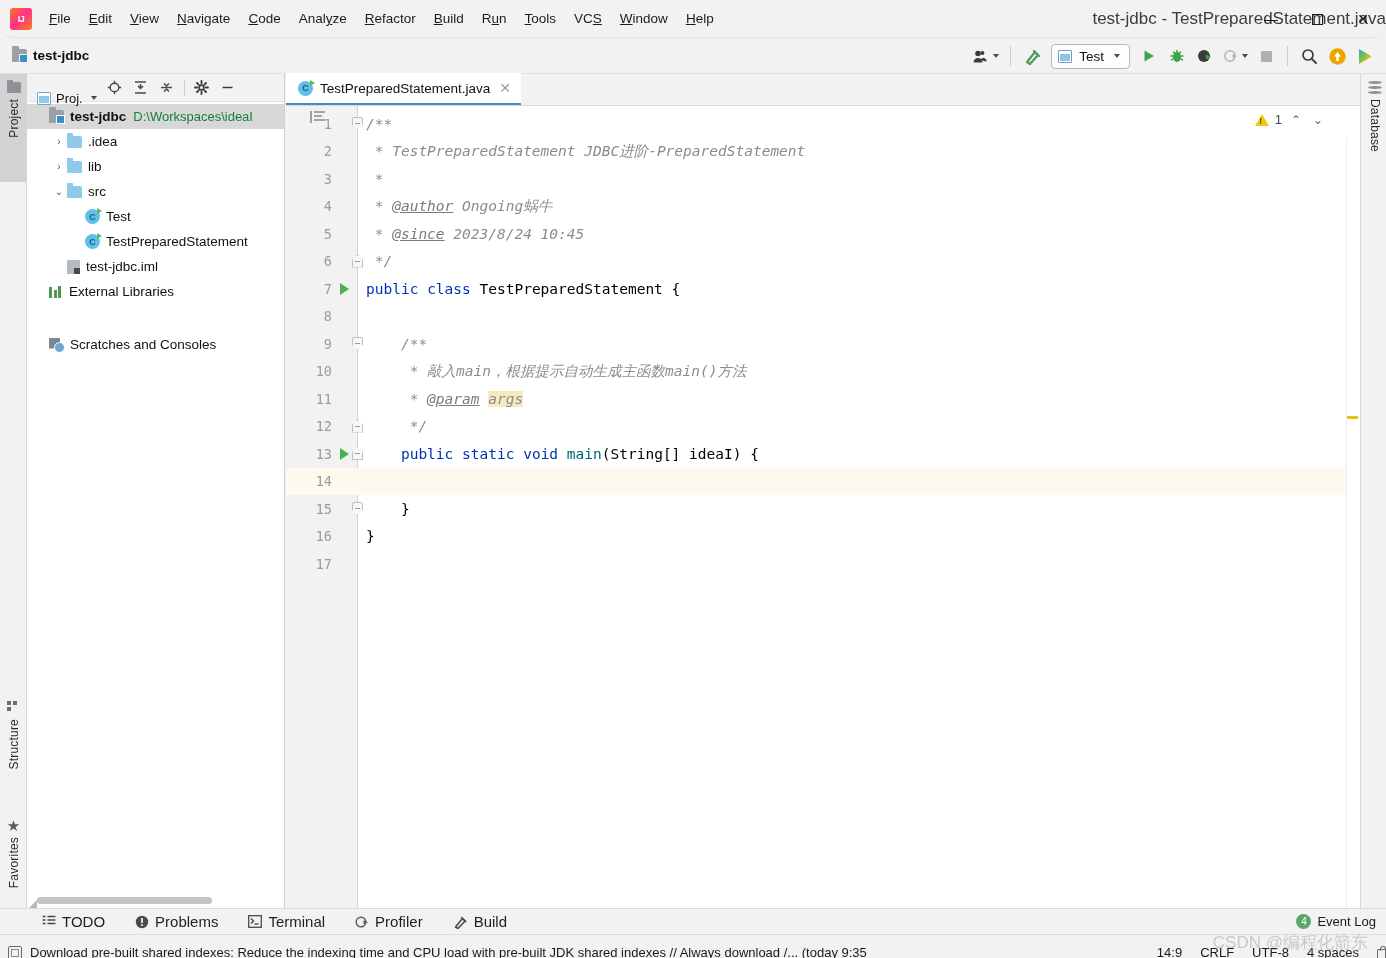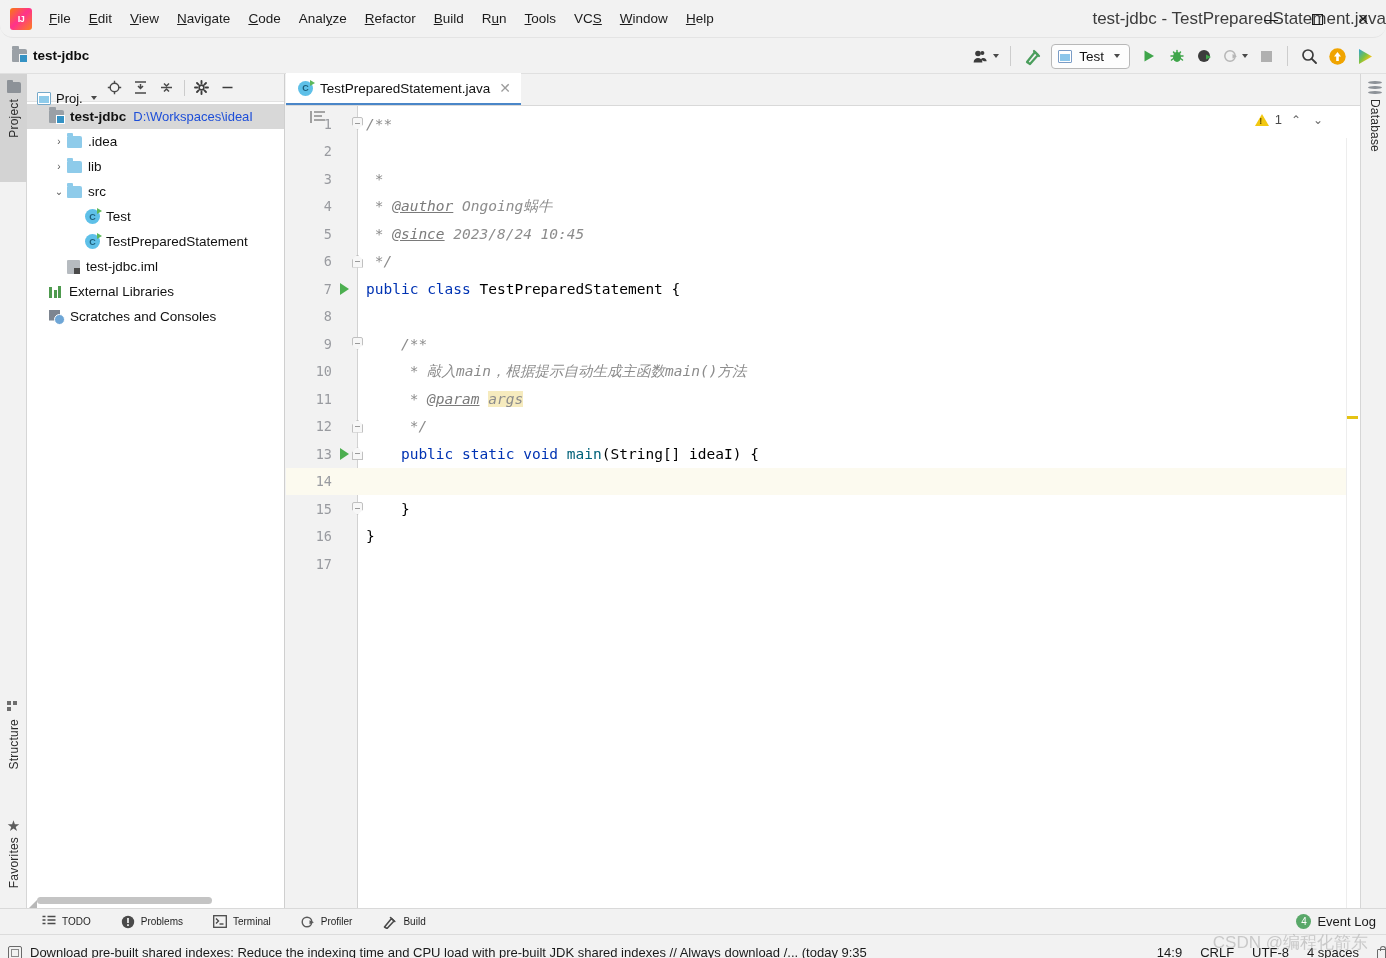--- a/index.html
+++ b/index.html
@@ -160,21 +160,21 @@
     border-left:5px solid #5db85c; border-top:3px solid transparent; border-bottom:3px solid transparent; }
   .ico-lib { width:14px;height:13px;flex:none;margin-right:6px;display:flex;gap:1.5px;align-items:flex-end;}
   .ico-lib i{ width:3px; background:#4e9a4e; }
   .ico-scratch { width:15px;height:14px;flex:none;margin-right:6px;position:relative;}
   .ico-scratch::before{content:"";position:absolute;left:0;top:0;width:11px;height:11px;background:#7d8590;
     clip-path: polygon(0 0,100% 0,100% 100%,0 100%);}
   .ico-scratch::after{content:"";position:absolute;right:-1px;bottom:-1px;width:9px;height:9px;border-radius:50%;
     background:#6ea6d6;border:1px solid #fff;}
   .tree-label { color:#111; }
   .tree-label.bold { font-weight: bold; }
-  .tree-sub { color:#1d4ed8; margin-left:7px; font-size:13px; }
+  .tree-sub { color:#15803d; margin-left:7px; font-size:13px; }
 
   .panel-hscroll { position:absolute; left:10px; bottom:4px; width:175px; height:7px; background:#c4c4c4; border-radius:4px; }
 
   
   .editor-wrap { position: absolute; left: 286px; top: 74px; width: 1074px; height: 834px; background: #fff; }
   .tabbar { height: 32px; background: #f2f2f2; display:flex; align-items:flex-end; border-bottom:1px solid #d9d9d9; }
   .etab {
     height: 32px; display:flex; align-items:center; gap:7px; padding: 0 8px 0 12px;
     background:#fff; border-bottom: 2px solid #4a86c8; position:relative;
   }
@@ -230,21 +230,21 @@
 
   .scrollbar-col { position:absolute; right:0; top:32px; width:14px; height:802px; background:#fff; border-left:1px solid #ededed; }
   .mark-yellow { position:absolute; right:2px; width:11px; height:3px; background:#e5c313; }
 
   
   .bottom-bar {
     position:absolute; left:0; top:908px; width:1386px; height:26px;
     background:#f2f2f2; border-top:1px solid #d9d9d9;
     display:flex; align-items:center; padding-left: 38px; gap: 22px;
   }
-  .bt-item { display:flex; align-items:center; gap:6px; font-size:10px; color:#1f1f1f; padding:2px 4px; border-radius:3px; }
+  .bt-item { display:flex; align-items:center; gap:6px; font-size:15px; color:#1f1f1f; padding:2px 4px; border-radius:3px; }
   .bt-right { position:absolute; right:10px; display:flex; align-items:center; gap:6px; }
   .badge-green {
     width:15px;height:15px;border-radius:50%;background:#59a869;color:#fff;font-size:10px;
     display:flex;align-items:center;justify-content:center; font-family:"Liberation Sans",sans-serif;
   }
 
   
   .statusbar {
     position:absolute; left:0; top:934px; width:1386px; height:36px;
     background:#f2f2f2; border-top:1px solid #dcdcdc;
@@ -497,21 +497,21 @@
         </div>
         <div class="tree-row" style="padding-left: 6px;">
           <span class="arrow none">›</span>
           <span class="ico-lib">
             <i style="height:11px"></i>
             <i style="height:8px"></i>
             <i style="height:12px"></i>
           </span>
           <span class="tree-label">External Libraries</span>
         </div>
-        <div class="tree-row" style="padding-left: 6px;">
+        <div class="tree-row" style="padding-left: 6px; margin-top: 28px;">
           <span class="arrow none">›</span>
           <span class="ico-scratch"></span>
           <span class="tree-label">Scratches and Consoles</span>
         </div>
       </div>
     <div class="panel-hscroll"></div>
     <div class="proj-tri"></div>
   </div>
 
   <div class="editor-wrap">
@@ -533,20 +533,21 @@
       </div>
       <div class="vline" style="top:0; height:802px;"></div>
       <div class="lines" id="code-lines">
           <div class="line" style="position: absolute; left: 0px; right: 0px; top: 4px; height: 27.5px;">
             <span class="ln">1</span>
             <span class="fold top" style="top: 7px;"></span>
             <span class="code"><span class="cm">/**</span></span>
           </div>
           <div class="line" style="position: absolute; left: 0px; right: 0px; top: 31.5px; height: 27.5px;">
             <span class="ln">2</span>
+            <span class="code"><span class="cm"> * TestPreparedStatement JDBC进阶-PreparedStatement</span></span>
           </div>
           <div class="line" style="position: absolute; left: 0px; right: 0px; top: 59px; height: 27.5px;">
             <span class="ln">3</span>
             <span class="code"><span class="cm"> *</span></span>
           </div>
           <div class="line" style="position: absolute; left: 0px; right: 0px; top: 86.5px; height: 27.5px;">
             <span class="ln">4</span>
             <span class="code"><span class="cm"> * </span><span class="cmtag">@author</span><span class="cm"> Ongoing蜗牛</span></span>
           </div>
           <div class="line" style="position: absolute; left: 0px; right: 0px; top: 114px; height: 27.5px;">

